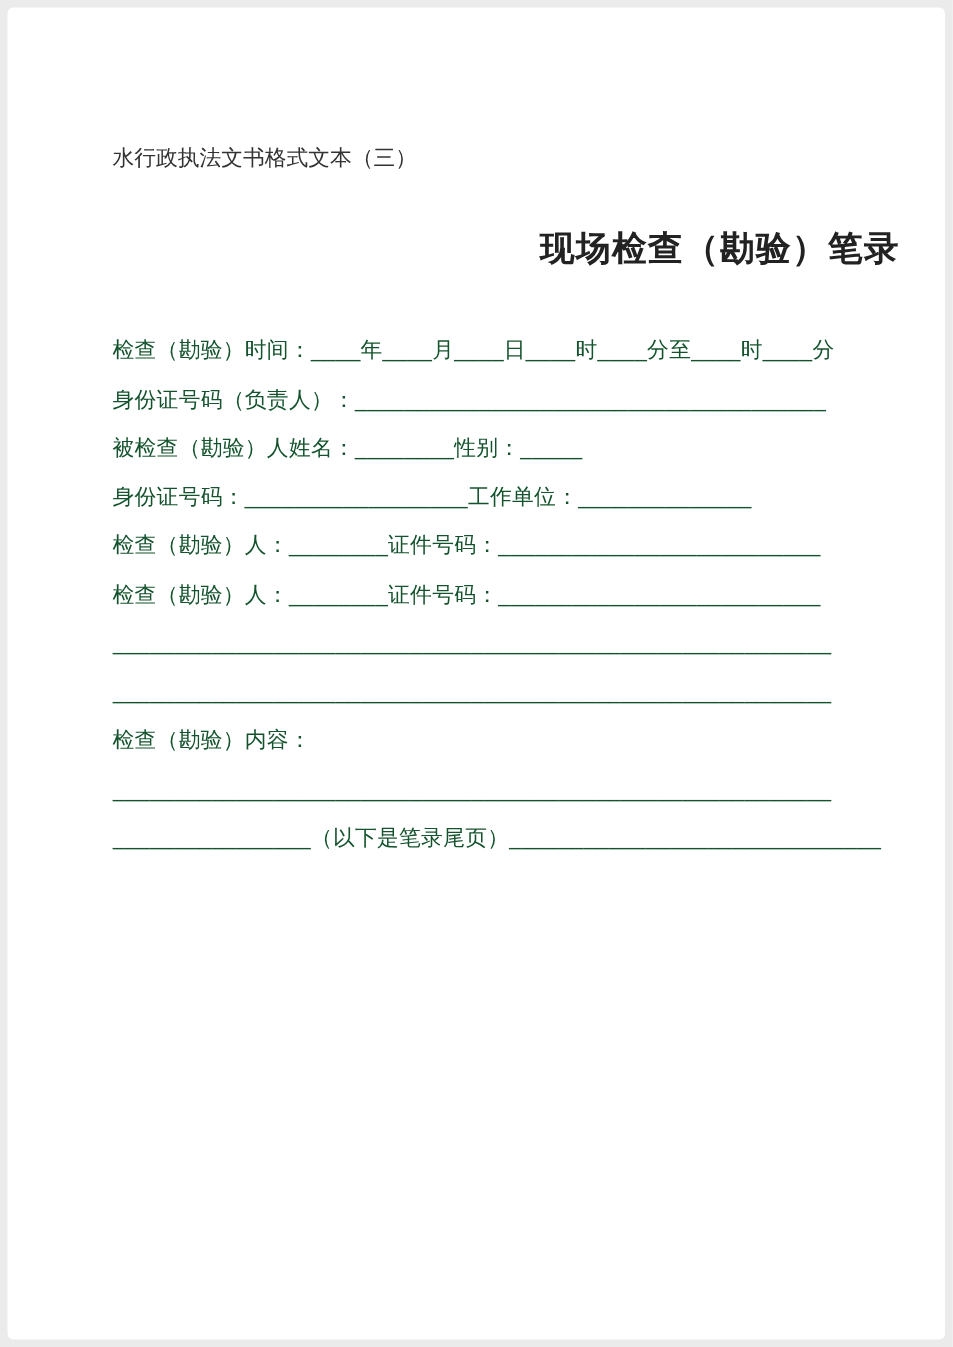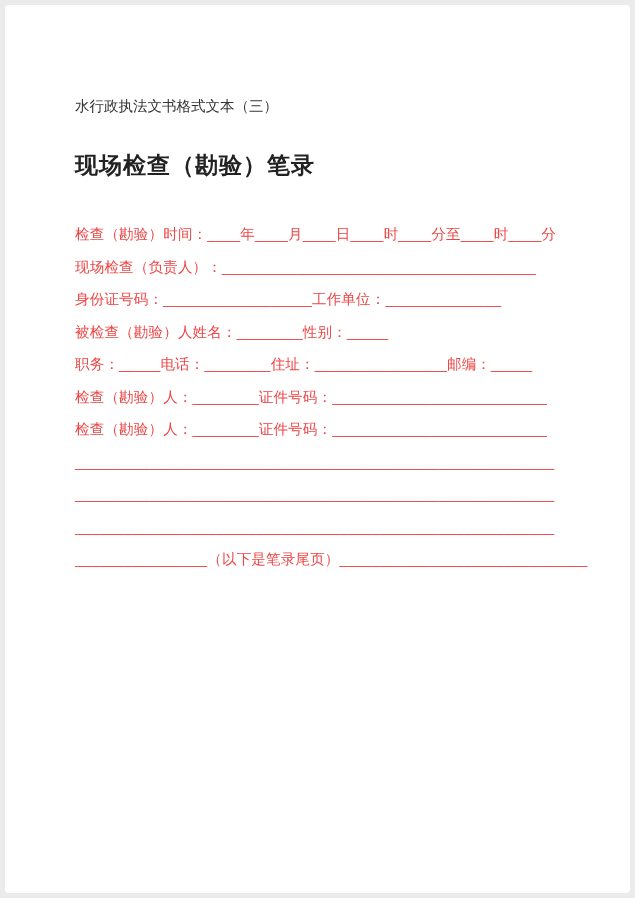--- a/index.html
+++ b/index.html
@@ -29,55 +29,55 @@
   }
   .format-label {
     font-size: 14.5px;
     color: #333333;
     line-height: 20px;
   }
   .doc-title {
     margin-top: 34px;
     font-size: 23px;
     font-weight: bold;
-    text-align: left;
+    text-align: right;
     color: #222222;
     letter-spacing: 1px;
     line-height: 30px;
   }
   .form {
     margin-top: 38px;
     font-size: 14.5px;
-    color: #ef4444;
+    color: #14532d;
   }
   .line {
     line-height: 32.5px;
     white-space: nowrap;
     overflow: hidden;
     letter-spacing: 0.2px;
   }
 </style>
 </head>
 <body>
 
 <div class="viewport">
   <div class="page">
 
     <div class="format-label">水行政执法文书格式文本（三）</div>
 
     <div class="doc-title">现场检查（勘验）笔录</div>
 
     <div class="form">
       <div class="line">检查（勘验）时间：____年____月____日____时____分至____时____分</div>
-      <div class="line">现场检查（负责人）：______________________________________</div>
+      <div class="line">身份证号码（负责人）：______________________________________</div>
+      <div class="line">被检查（勘验）人姓名：________性别：_____</div>
       <div class="line">身份证号码：__________________工作单位：______________</div>
-      <div class="line">被检查（勘验）人姓名：________性别：_____</div>
-      <div class="line">职务：_____电话：________住址：________________邮编：_____</div>
       <div class="line">检查（勘验）人：________证件号码：__________________________</div>
       <div class="line">检查（勘验）人：________证件号码：__________________________</div>
       <div class="line">__________________________________________________________</div>
       <div class="line">__________________________________________________________</div>
+      <div class="line">检查（勘验）内容：</div>
       <div class="line">__________________________________________________________</div>
       <div class="line">________________（以下是笔录尾页）______________________________</div>
     </div>
 
   </div>
 </div>
 
 </body></html>

